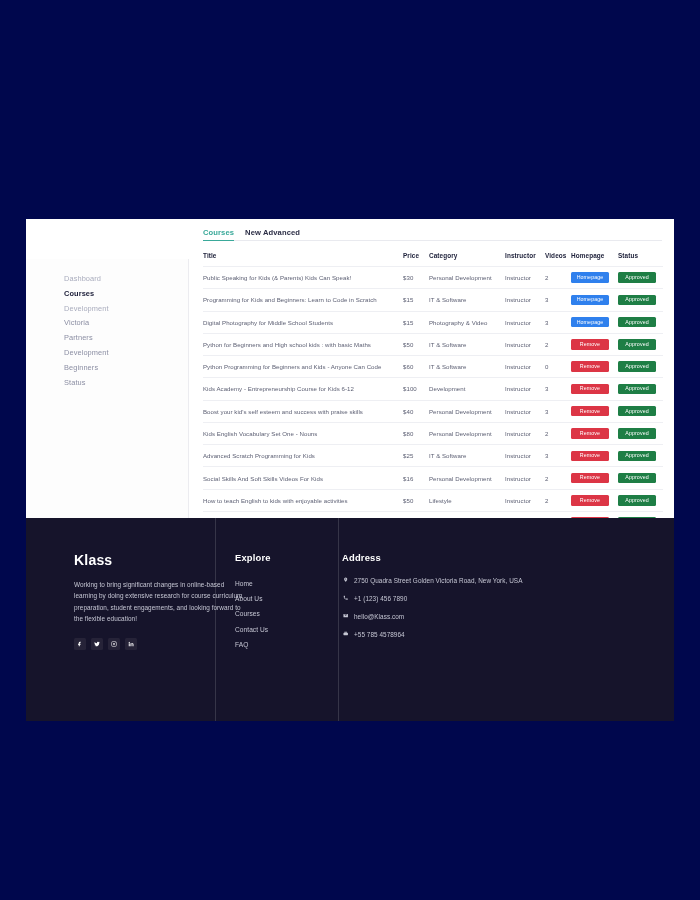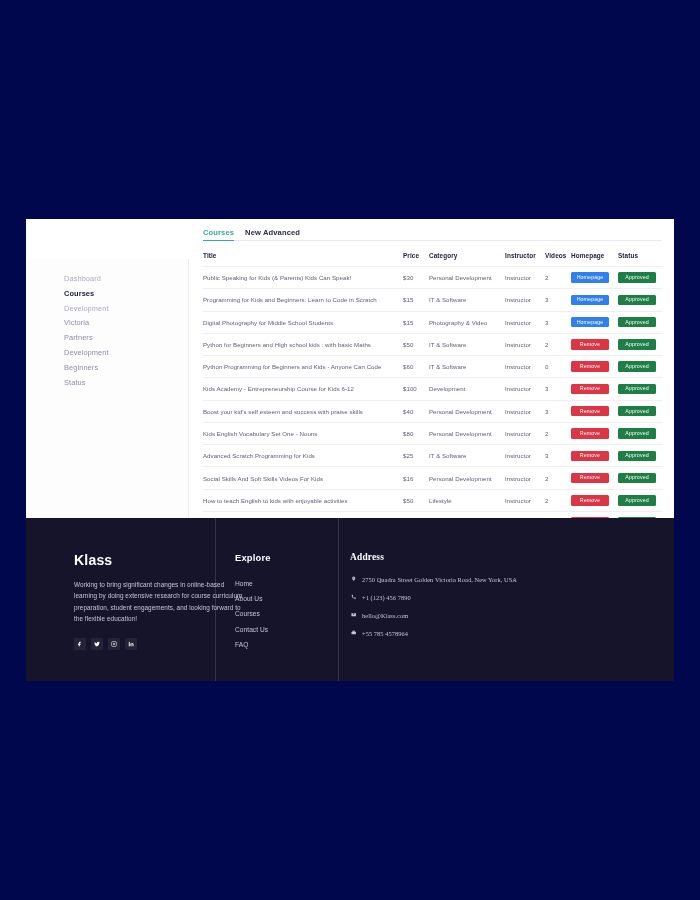--- a/index.html
+++ b/index.html
@@ -138,32 +138,32 @@
     cursor: pointer;
     line-height: 1;
   }
   .btn-homepage { background: #2f80ed; }
   .btn-remove   { background: #dc3545; }
   .btn-approved { background: #1e7e45; }
 
   
   .footer {
     background: #16142b;
-    height: 163px;
+    height: 203px;
     display: flex;
     padding: 34px 0 0 0;
     position: relative;
   }
   .fcol {
     position: relative;
     padding: 0 0 0 0;
   }
   .fcol-brand   { width: 189px; padding-left: 48px; }
   .fcol-explore { width: 123px; padding-left: 20px; }
-  .fcol-address { width: 336px; padding-left: 12px; font-family: Liberation Serif, serif; }
+  .fcol-address { width: 336px; padding-left: 4px; }
 
   .vline {
     position: absolute;
     top: -34px;
     bottom: 0;
     left: 0;
     width: 1px;
     background: rgba(255,255,255,0.14);
   }
 

